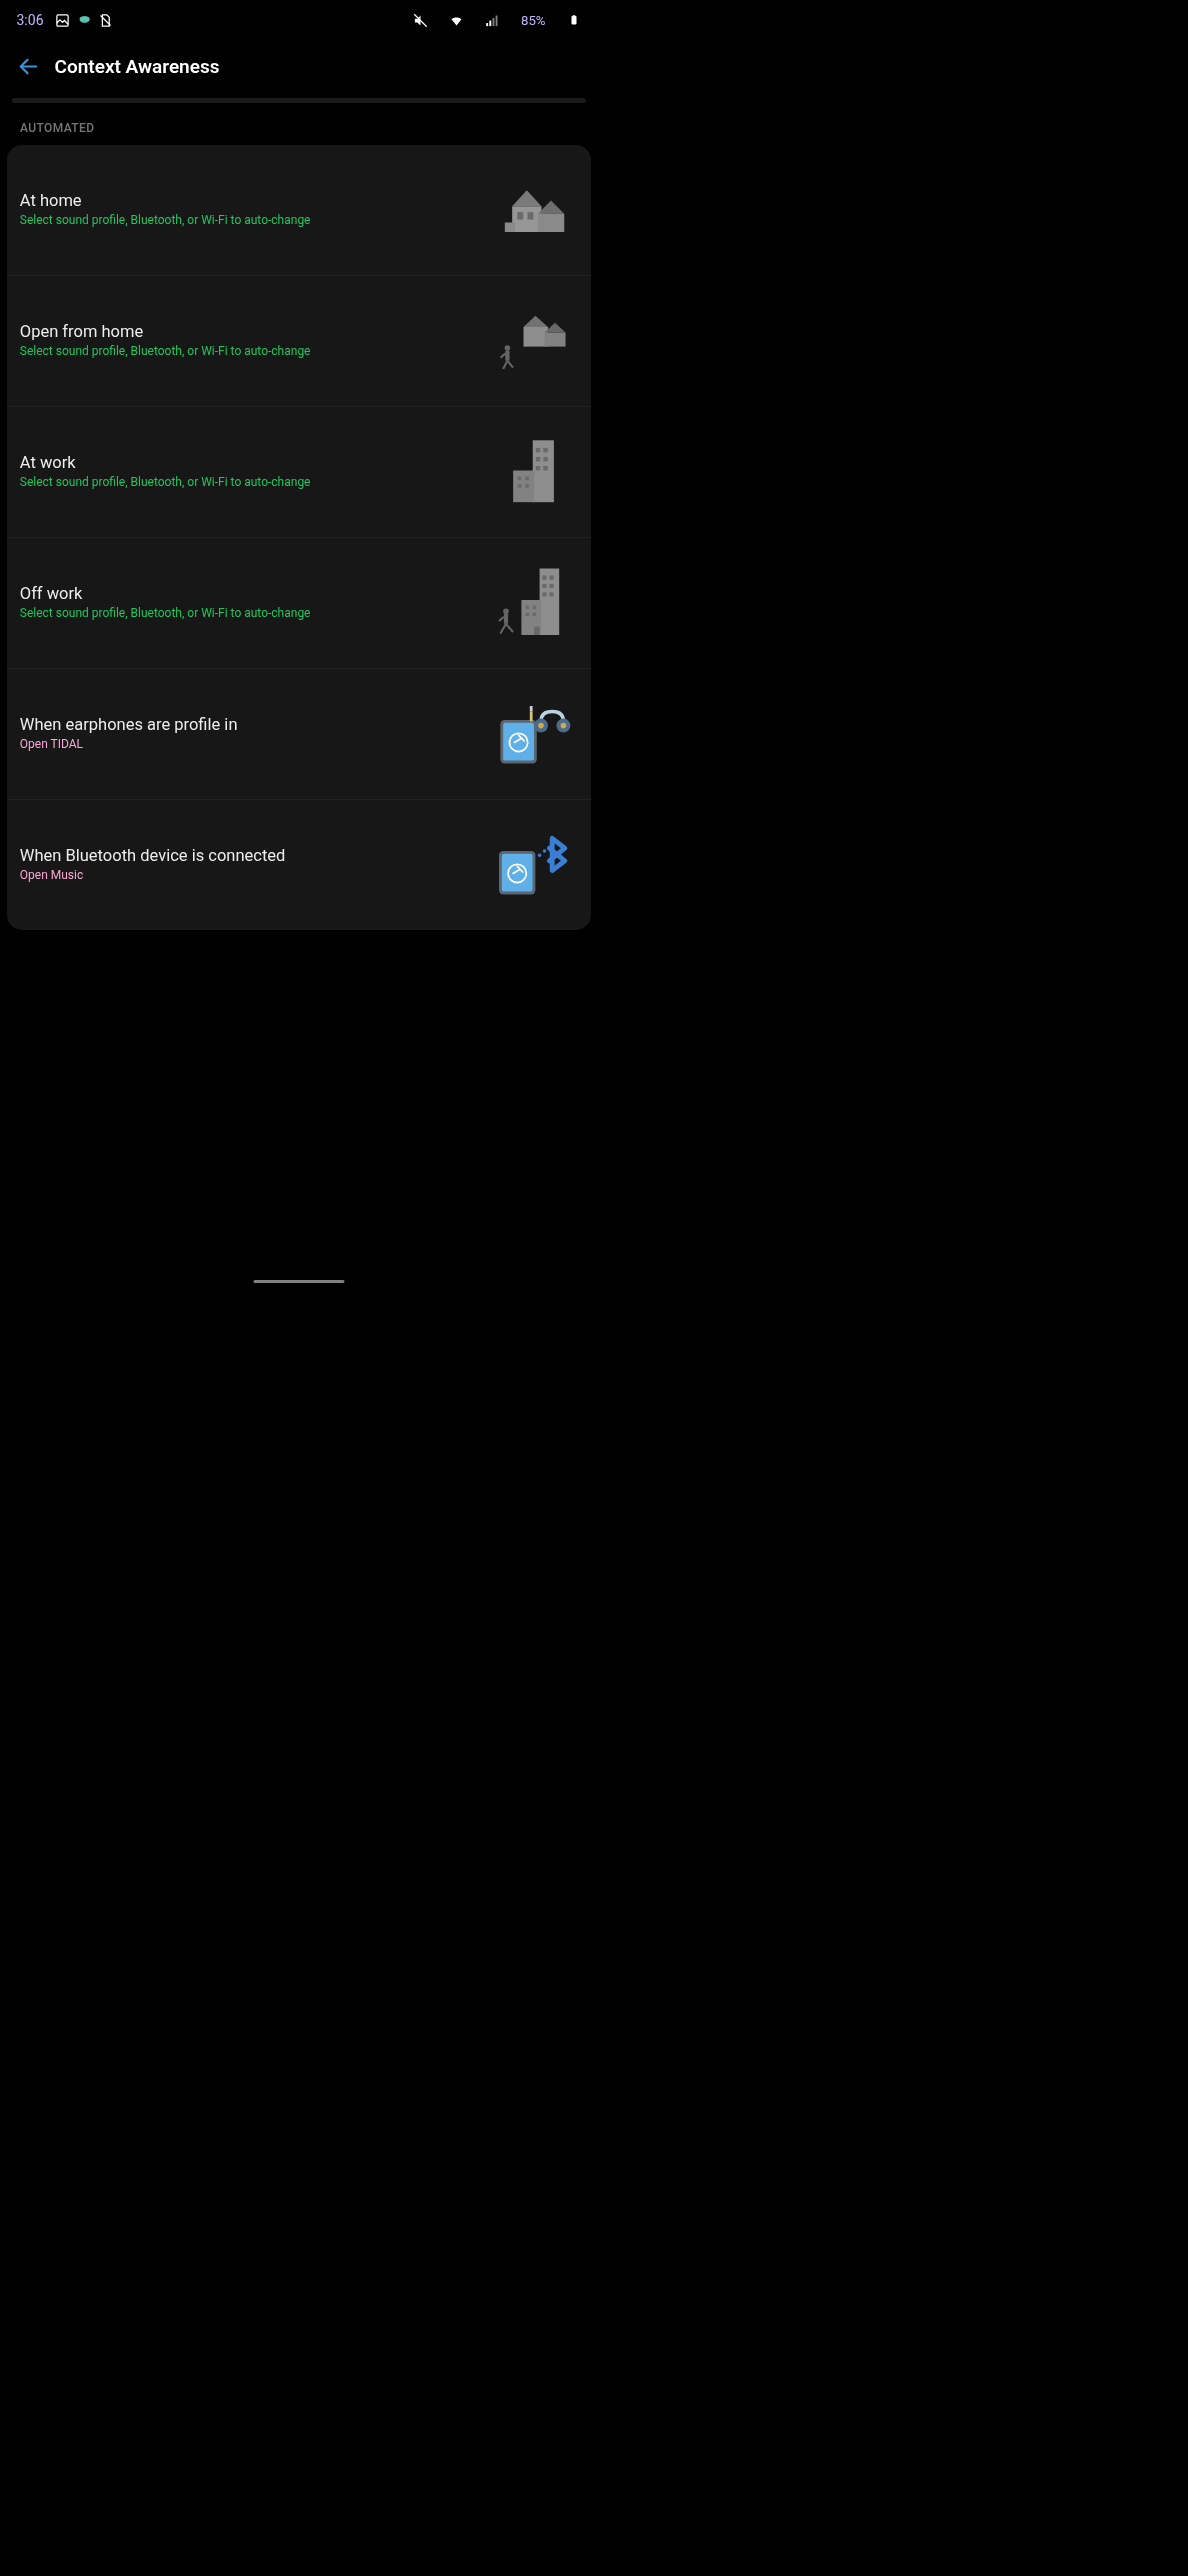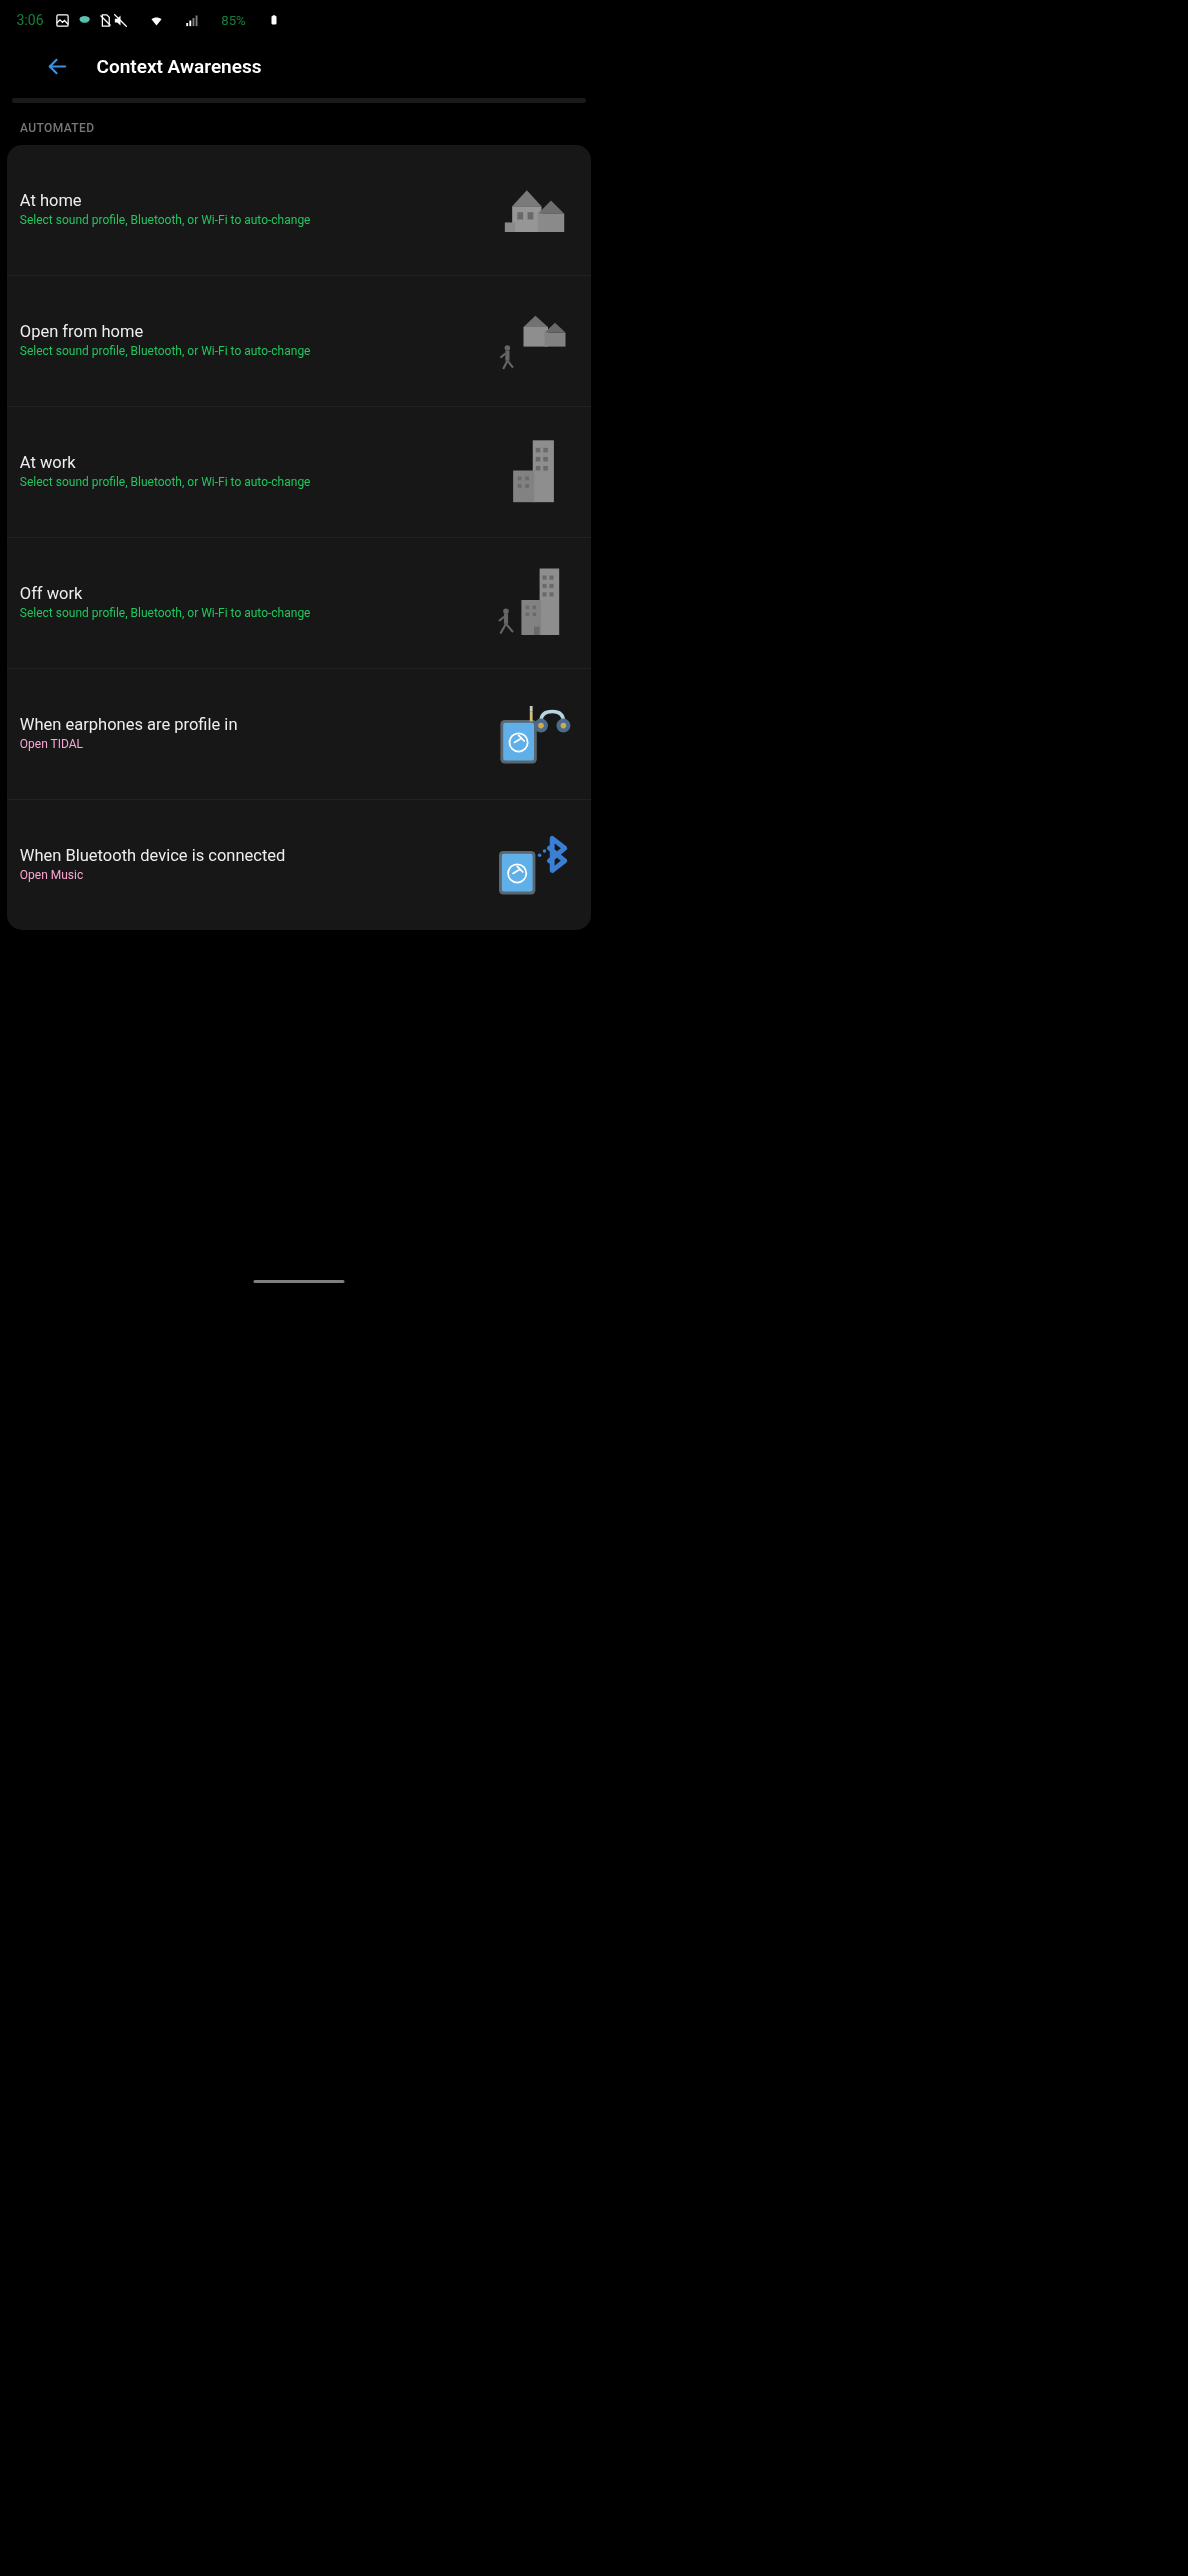--- a/index.html
+++ b/index.html
@@ -7,36 +7,36 @@
   body {
     background: #000000;
     font-family: -apple-system, "Segoe UI", Roboto, sans-serif;
     color: #ffffff;
     overflow: hidden;
     position: relative;
   }
   .status-bar {
     height: 40px;
     display: flex;
+    justify-content: space-between;
     align-items: center;
     padding: 0 16.5px;
     font-size: 14px;
     font-weight: 400;
-    color: #15803d;
+    color: #c4b5fd;
   }
   .status-left { display: flex; align-items: center; gap: 6.6px; }
   .status-left .time { font-size: 14px; margin-right: 5px; }
   .status-right { display: flex; align-items: center; gap: 21px; }
   .status-icon { width: 15px; height: 15px; display: inline-flex; align-items: center; justify-content: center; }
   .header {
     display: flex;
     align-items: center;
     padding: 15px 16.5px 15px 16.5px;
-    gap: 28px;
-    margin-left: 29px;
+    gap: 15px;
   }
   .back-arrow {
     color: #3b94e0;
     width: 23px;
     height: 23px;
     display: flex;
     align-items: center;
     justify-content: center;
   }
   .header-title {

